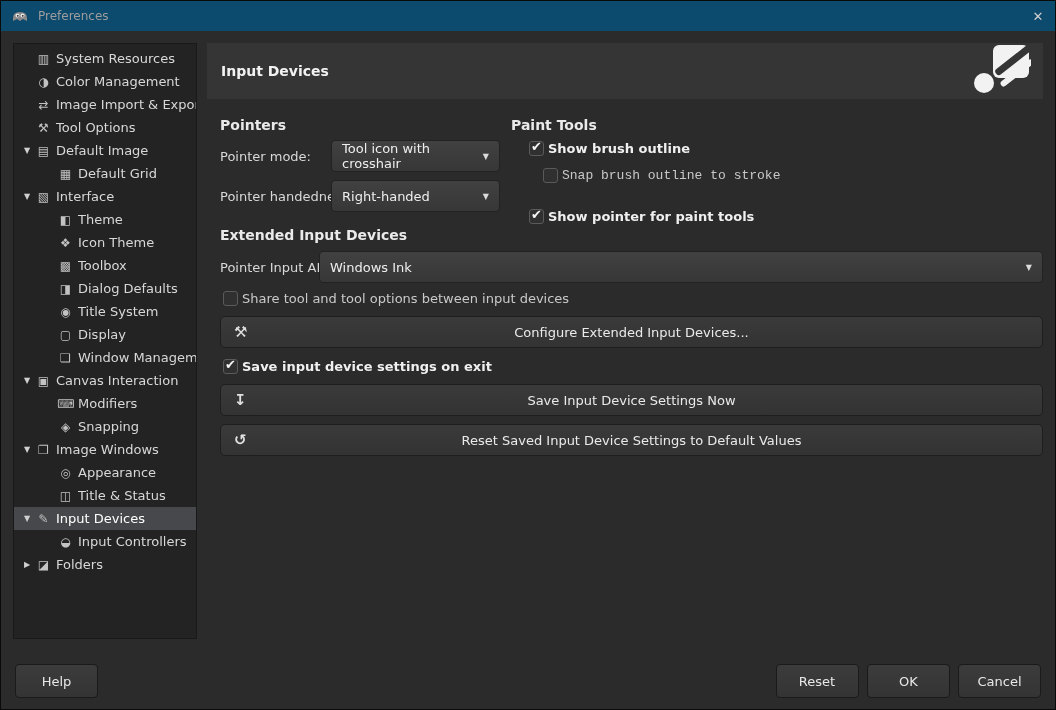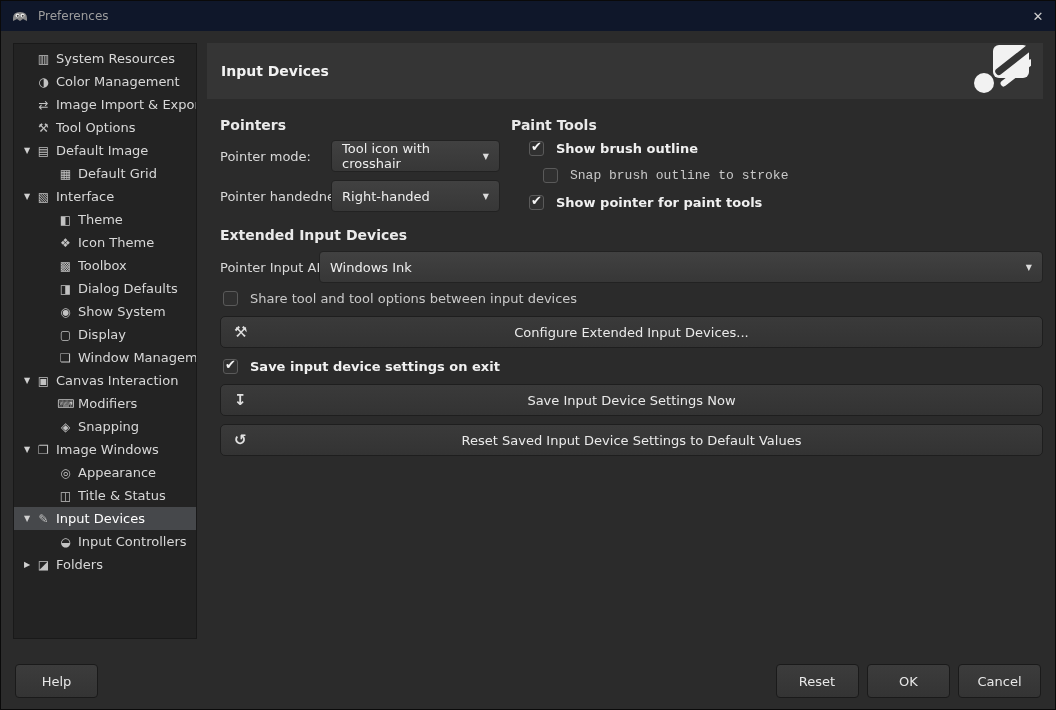--- a/index.html
+++ b/index.html
@@ -5,21 +5,21 @@
   * { margin:0; padding:0; box-sizing:border-box; }
   html,body { background:#444; }
   body { font-family:"DejaVu Sans","Liberation Sans",sans-serif; }
   .window {
     position:relative; width:1056px; height:710px;
     background:#2b2b2b; border:1px solid #0a0a0a; overflow:hidden;
   }
   
   .titlebar {
     position:absolute; left:0; top:0; right:0; height:30px;
-    background:#0f172a; display:flex; align-items:center; padding:0 0 0 10px;
+    background:#0c4a6e; display:flex; align-items:center; padding:0 0 0 10px;
   }
   .titlebar .app-icon { width:20px; height:16px; margin-right:7px; display:flex; align-items:center; }
   .titlebar .title { color:#9d9d9d; font-size:12px; }
   .titlebar .close {
     margin-left:auto; width:34px; height:30px; display:flex; align-items:center; justify-content:center;
     color:#cfcfcf; font-size:13px;
   }
   
   .sidebar {
     position:absolute; left:12px; top:42px; width:184px; height:596px;
@@ -40,21 +40,21 @@
   .content-title { color:#f2f2f2; font-weight:bold; font-size:14px; }
   .header-icon { margin-left:auto; }
   .section-title { position:absolute; font-weight:bold; color:#eaeaea; font-size:14px; }
   .field-label { position:absolute; color:#d8d8d8; font-size:13px; }
   .dropdown {
     position:absolute; height:32px; background:linear-gradient(#414141,#373737);
     border:1px solid #222; border-radius:4px; display:flex; align-items:center;
     padding:0 10px; color:#eeeeee; font-size:13px;
   }
   .dropdown .dd-arrow { margin-left:auto; font-size:8px; color:#dcdcdc; padding-left:10px; }
-  .check-row { position:absolute; display:flex; align-items:center; gap:12px; }
+  .check-row { position:absolute; display:flex; align-items:center; gap:4px; }
   .checkbox {
     width:15px; height:15px; min-width:15px; border-radius:3px; position:relative;
     background:#303030; border:1px solid #5a5a5a;
   }
   .checkbox.checked::after {
     content:"✔"; position:absolute; left:1px; top:-3px; color:#f5f5f5; font-size:13px;
   }
   .check-label { color:#c9c9c9; font-size:13px; white-space:nowrap; }
   .check-label.bold { color:#f0f0f0; font-weight:bold; }
   .wide-btn {
@@ -146,21 +146,21 @@
         <span class="sb-label">Toolbox</span>
       </div>
     <div class="sb-row lvl1">
         <span class="exp"></span>
         <span class="sb-icon">◨</span>
         <span class="sb-label">Dialog Defaults</span>
       </div>
     <div class="sb-row lvl1">
         <span class="exp"></span>
         <span class="sb-icon">◉</span>
-        <span class="sb-label">Show System</span>
+        <span class="sb-label">Title System</span>
       </div>
     <div class="sb-row lvl1">
         <span class="exp"></span>
         <span class="sb-icon">▢</span>
         <span class="sb-label">Display</span>
       </div>
     <div class="sb-row lvl1">
         <span class="exp"></span>
         <span class="sb-icon">❏</span>
         <span class="sb-label">Window Management</span>
@@ -240,21 +240,21 @@
 
     <span class="section-title" style="left:304px; top:74px;">Paint Tools</span>
     <div class="check-row" style="left:322px; top:98px;">
       <span class="checkbox checked"></span>
       <span class="check-label bold">Show brush outline</span>
     </div>
     <div class="check-row" style="left:336px; top:125px;font-family:Liberation Mono, monospace;">
       <span class="checkbox"></span>
       <span class="check-label">Snap brush outline to stroke</span>
     </div>
-    <div class="check-row" style="left:322px; top:152px;">
+    <div class="check-row" style="left:322px; top:166px;">
       <span class="checkbox checked"></span>
       <span class="check-label bold">Show pointer for paint tools</span>
     </div>
 
     <span class="section-title" style="left:13px; top:184px;">Extended Input Devices</span>
     <span class="field-label" style="left:13px; top:217px;">Pointer Input API:</span>
     <div class="dropdown" style="left:112px; top:208px; right:0;">
       <span>Windows Ink</span>
       <span class="dd-arrow">▼</span>
     </div>

